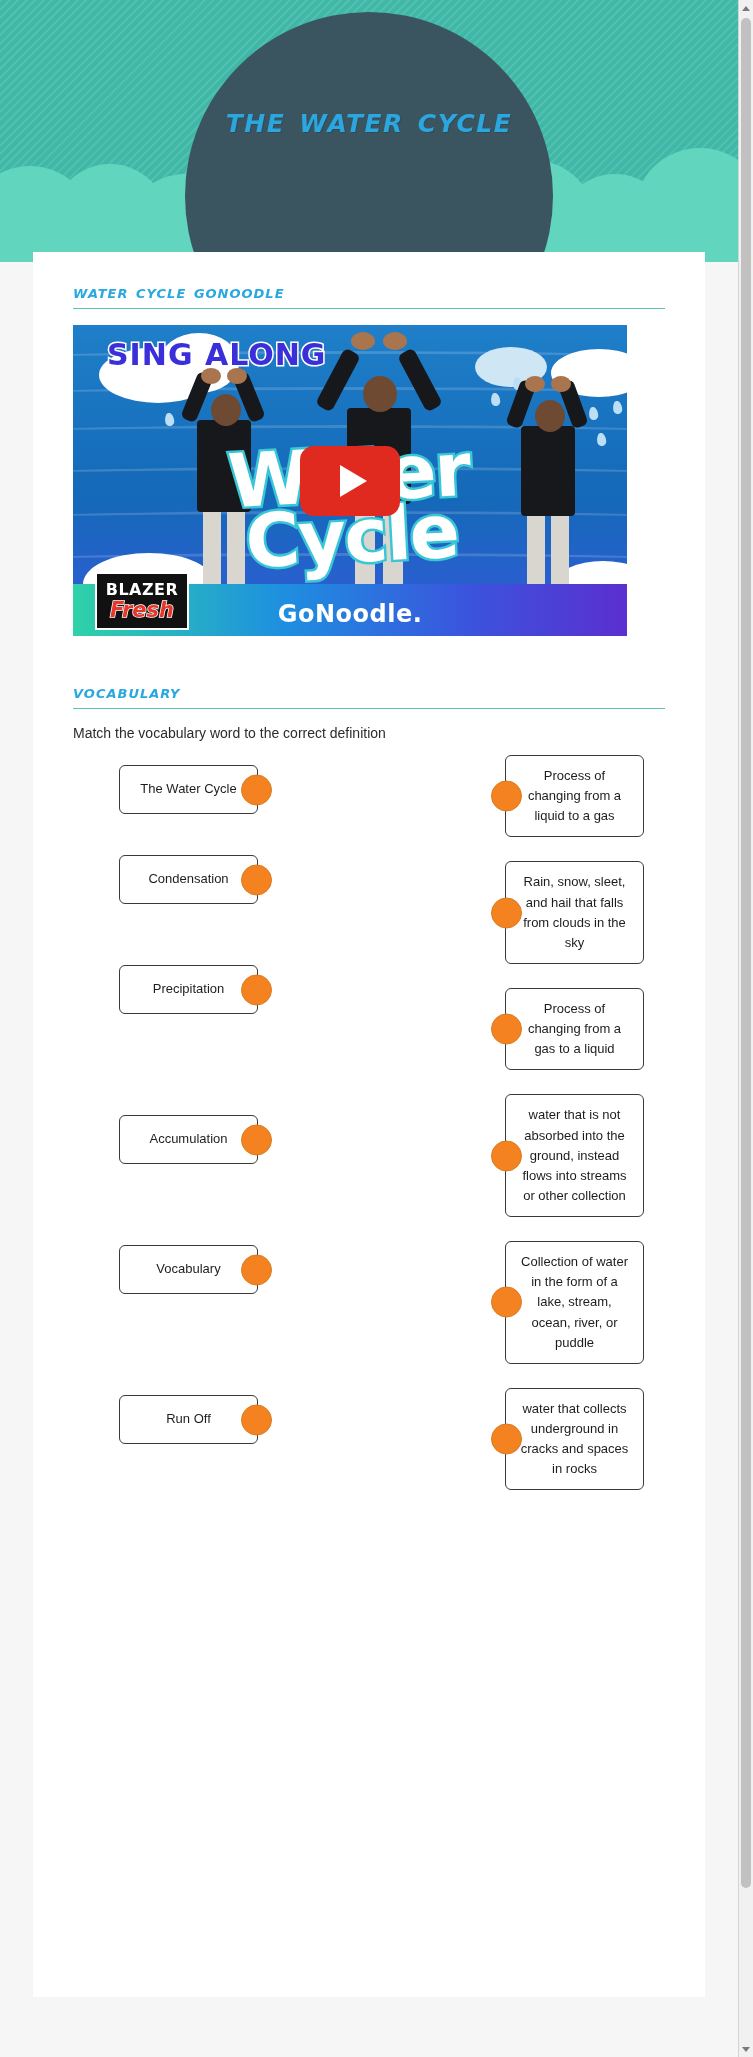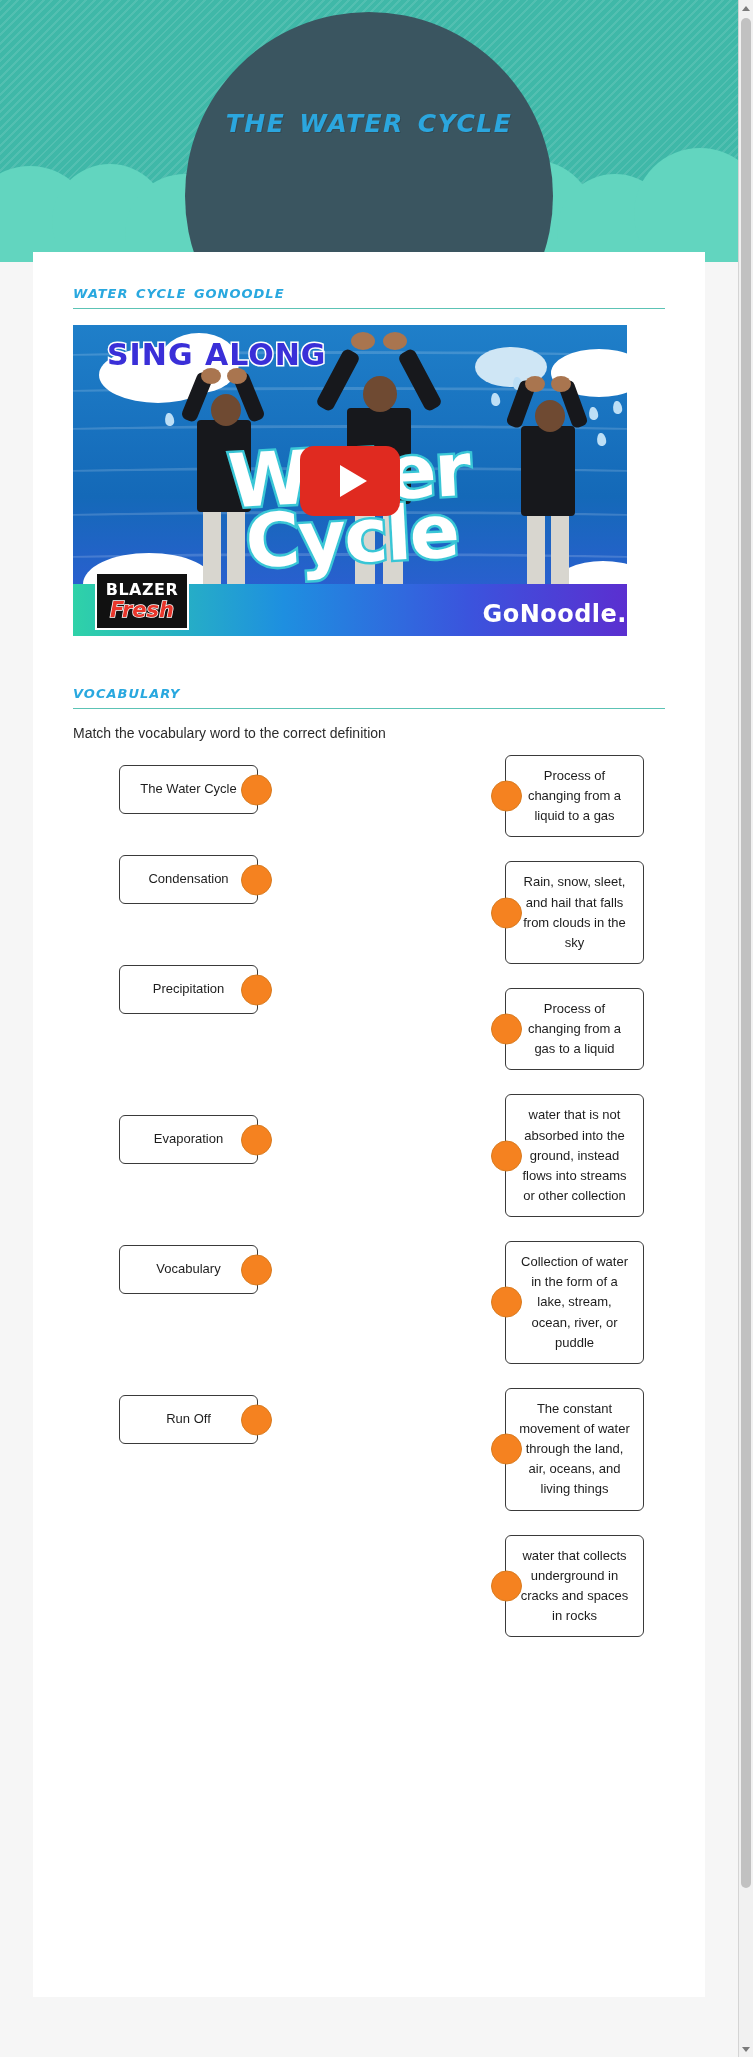--- a/index.html
+++ b/index.html
@@ -217,21 +217,21 @@
   .vid-footer {
     position: absolute;
     left: 0; bottom: 0;
     width: 100%; height: 52px;
     background: linear-gradient(90deg, #2fd2a8 0%, #1e8fe0 38%, #3b53dd 72%, #5b2fd0 100%);
     z-index: 7;
   }
   .gonoodle-logo {
     position: absolute;
     left: 0; right: 0; bottom: 8px;
-    text-align: right;
+    text-align: center;
     color: #ffffff;
     font-family: "DejaVu Sans", sans-serif;
     font-weight: bold;
     font-size: 24px;
     letter-spacing: 0.5px;
     z-index: 8;
   }
   .blazer-badge {
     position: absolute;
     left: 22px; bottom: 6px;
@@ -458,21 +458,21 @@
           </div>
           <div class="match-box term-box" style="margin-top:41px;">
             <span>Condensation</span>
             <span class="dot"></span>
           </div>
           <div class="match-box term-box" style="margin-top:61px;">
             <span>Precipitation</span>
             <span class="dot"></span>
           </div>
           <div class="match-box term-box" style="margin-top:101px;">
-            <span>Evaporation</span>
+            <span>Accumulation</span>
             <span class="dot"></span>
           </div>
           <div class="match-box term-box" style="margin-top:81px;">
             <span>Vocabulary</span>
             <span class="dot"></span>
           </div>
           <div class="match-box term-box" style="margin-top:101px;">
             <span>Run Off</span>
             <span class="dot"></span>
           </div>
@@ -492,24 +492,20 @@
           <div class="match-box def-box" style="margin-top:24px;">
             <span>Process of changing from a gas to a liquid</span>
             <span class="dot"></span>
           </div>
           <div class="match-box def-box" style="margin-top:24px;">
             <span>water that is not absorbed into the ground, instead flows into streams or other collection</span>
             <span class="dot"></span>
           </div>
           <div class="match-box def-box" style="margin-top:24px;">
             <span>Collection of water in the form of a lake, stream, ocean, river, or puddle</span>
-            <span class="dot"></span>
-          </div>
-          <div class="match-box def-box" style="margin-top:24px;">
-            <span>The constant movement of water through the land, air, oceans, and living things</span>
             <span class="dot"></span>
           </div>
           <div class="match-box def-box" style="margin-top:24px;">
             <span>water that collects underground in cracks and spaces in rocks</span>
             <span class="dot"></span>
           </div>
         </div>
 
       </div>
     </div>

